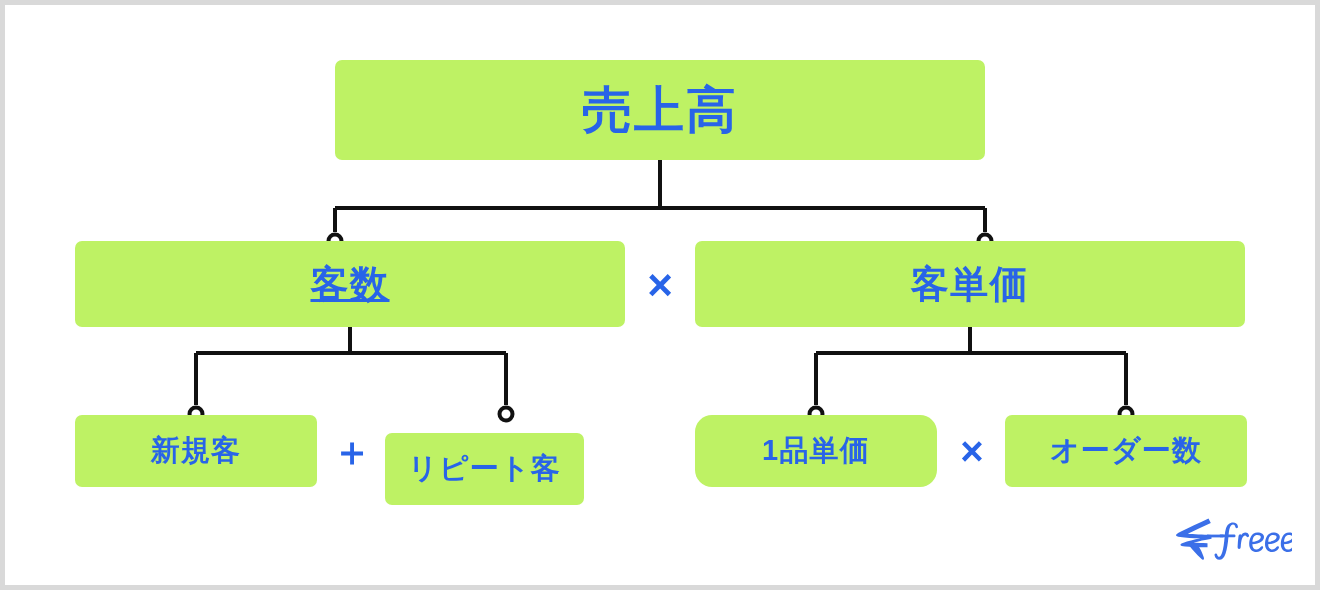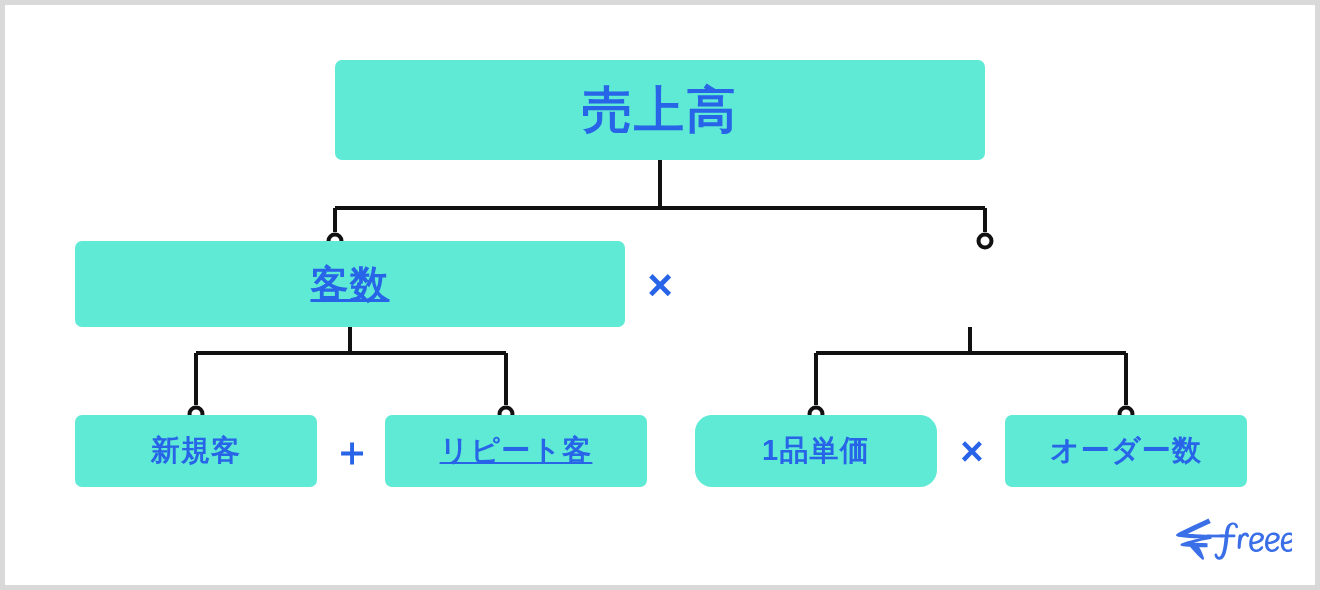--- a/index.html
+++ b/index.html
@@ -26,21 +26,21 @@
   #connectors {
     position: absolute;
     left: 0;
     top: 0;
     width: 1310px;
     height: 580px;
     pointer-events: none;
   }
   .node {
     position: absolute;
-    background: #5eead4;
+    background: #bef264;
     border-radius: 7px;
     display: flex;
     align-items: center;
     justify-content: center;
     color: #2864e8;
     font-weight: bold;
     letter-spacing: 0.04em;
     box-sizing: border-box;
   }
   .node.lvl1 { font-size: 50px; }
@@ -57,21 +57,21 @@
     line-height: 1;
   }
   .op-times-lg { font-size: 44px; }
   .op-sign-sm  { font-size: 40px; }
 
   
   #node-sales      { left: 330px;  top: 55px;  width: 650px; height: 100px; }
   #node-customers  { left: 70px;   top: 236px; width: 550px; height: 86px; text-decoration: underline; }
   #node-spend      { left: 690px;  top: 236px; width: 550px; height: 86px; }
   #node-new        { left: 70px;   top: 410px; width: 242px; height: 72px; }
-  #node-repeat     { left: 380px;  top: 410px; width: 262px; height: 72px; text-decoration: underline; }
+  #node-repeat     { left: 380px;  top: 428px; width: 199px; height: 72px; }
   #node-unitprice  { left: 690px;  top: 410px; width: 242px; height: 72px; border-radius: 17px; }
   #node-orders     { left: 1000px; top: 410px; width: 242px; height: 72px; }
 
   #op-times-top    { left: 630px;  top: 258px; width: 50px; height: 44px; }
   #op-plus-left    { left: 322px;  top: 425px; width: 50px; height: 42px; }
   #op-times-right  { left: 942px;  top: 425px; width: 50px; height: 42px; }
 
   
   #logo {
     position: absolute;
@@ -114,20 +114,21 @@
       <circle cx="1121" cy="409" r="6.5"></circle>
     </g>
   </svg>
 
   <div class="node lvl1" id="node-sales">売上高</div>
 
   <div class="node lvl2" id="node-customers">客数</div>
 
   <div class="op op-times-lg" id="op-times-top">×</div>
 
+  <div class="node lvl2" id="node-spend">客単価</div>
 
   <div class="node lvl3" id="node-new">新規客</div>
 
   <div class="op op-sign-sm" id="op-plus-left">＋</div>
 
   <div class="node lvl3" id="node-repeat">リピート客</div>
 
   <div class="node lvl3" id="node-unitprice">1品単価</div>
 
   <div class="op op-sign-sm" id="op-times-right">×</div>

